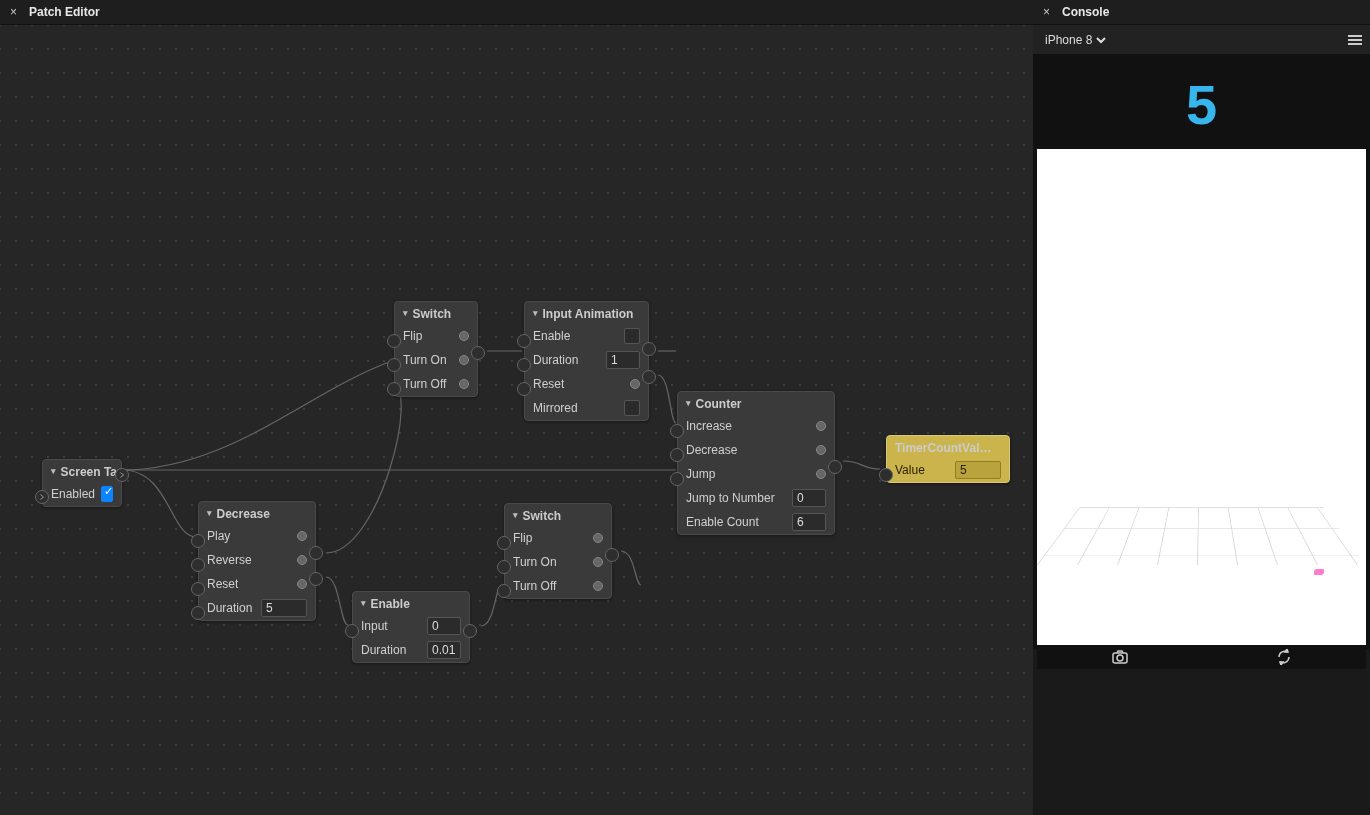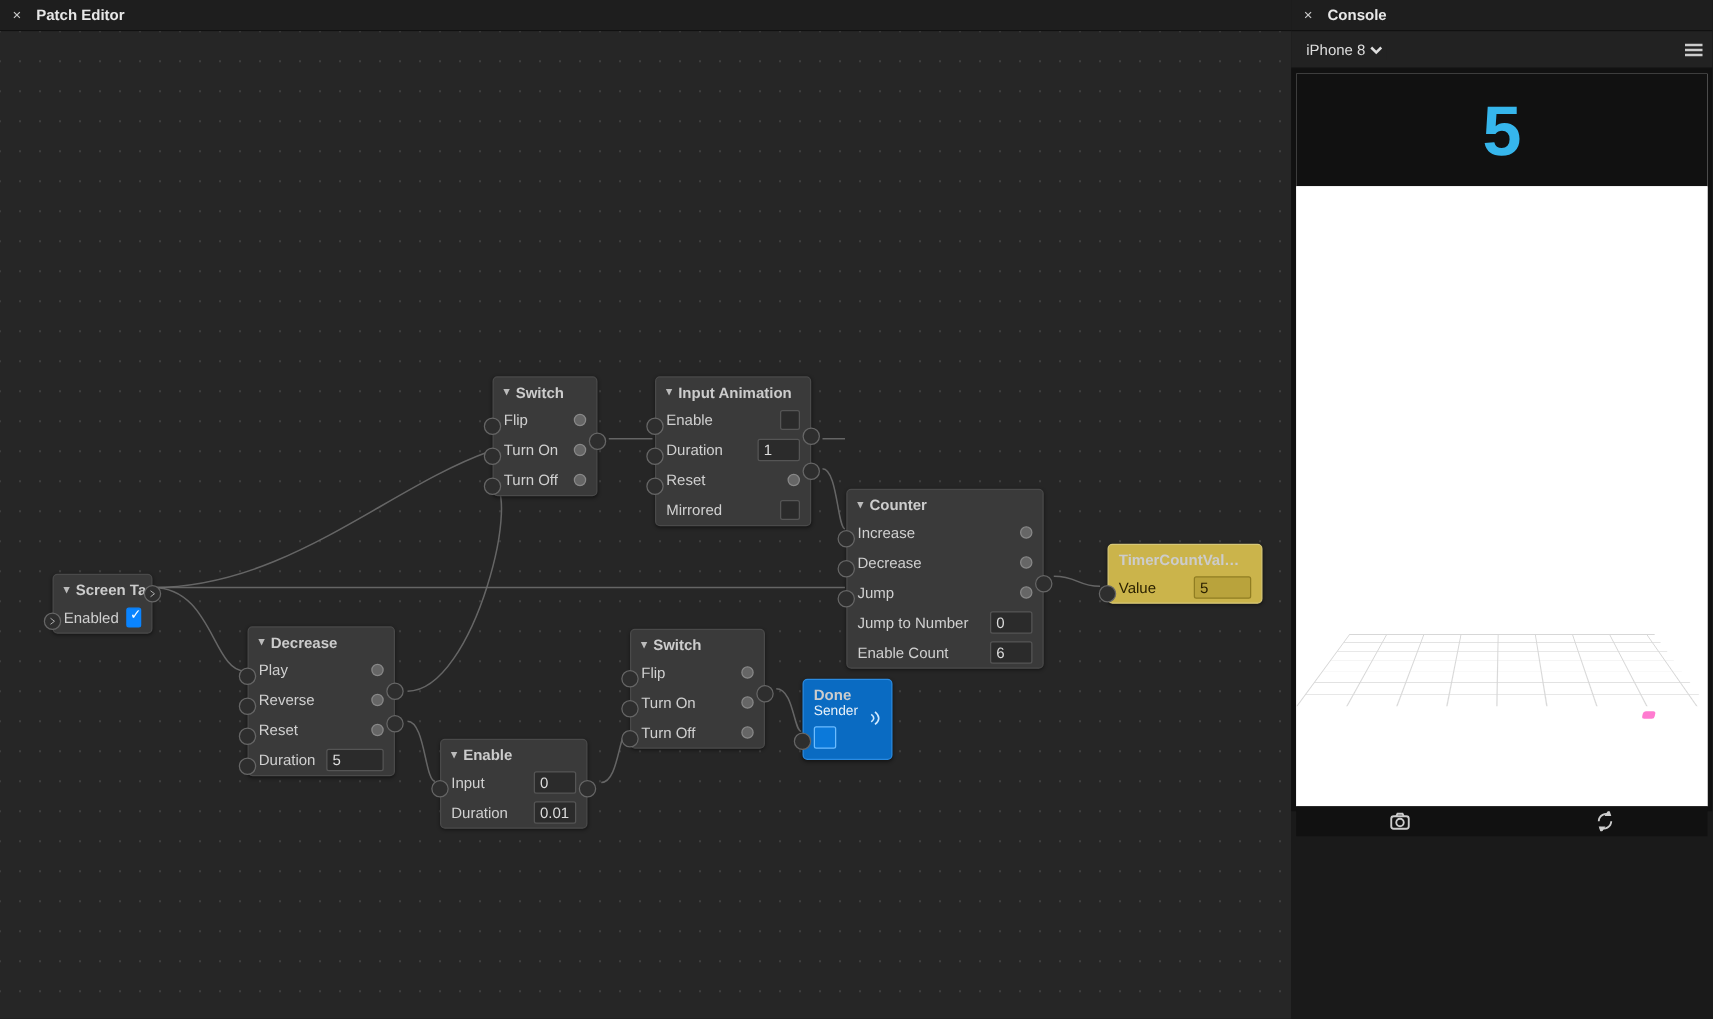--- a/index.html
+++ b/index.html
@@ -272,33 +272,20 @@
             <input type="text" class="wide" value="0" style="">
           </div>
         <div class="row">
             <span class="lbl">Duration</span>
             <input type="text" class="wide" value="0.01" style="">
           </div>
         <div class="port in" style="top:32px;"></div>
         <div class="port out" style="top:32px;"></div>
       </div>
 
-      <div class="node blue" style="left:642px;top:518px;width:72px;">
-        <div class="node-header" style="padding-bottom:0;">
-            <span>Done</span>
-          </div>
-        <div class="sub">Sender</div>
-        <div class="sq"></div>
-        <span class="spk">
-          <svg width="12" height="14" viewBox="0 0 12 14" fill="none">
-              <path d="M3 4 Q7 7 3 10 M6 2 Q12 7 6 12" stroke="#cfe9ff" stroke-width="1.3"></path>
-            </svg>
-        </span>
-        <div class="port in" style="top:42px;"></div>
-      </div>
 
       <div class="node yellow" style="left:886px;top:410px;width:124px;">
         <div class="node-header">
             <span>TimerCountVal…</span>
           </div>
         <div class="row">
             <span class="lbl">Value</span>
             <input type="text" value="5" style="">
           </div>
         <div class="port in" style="top:32px;"></div>

